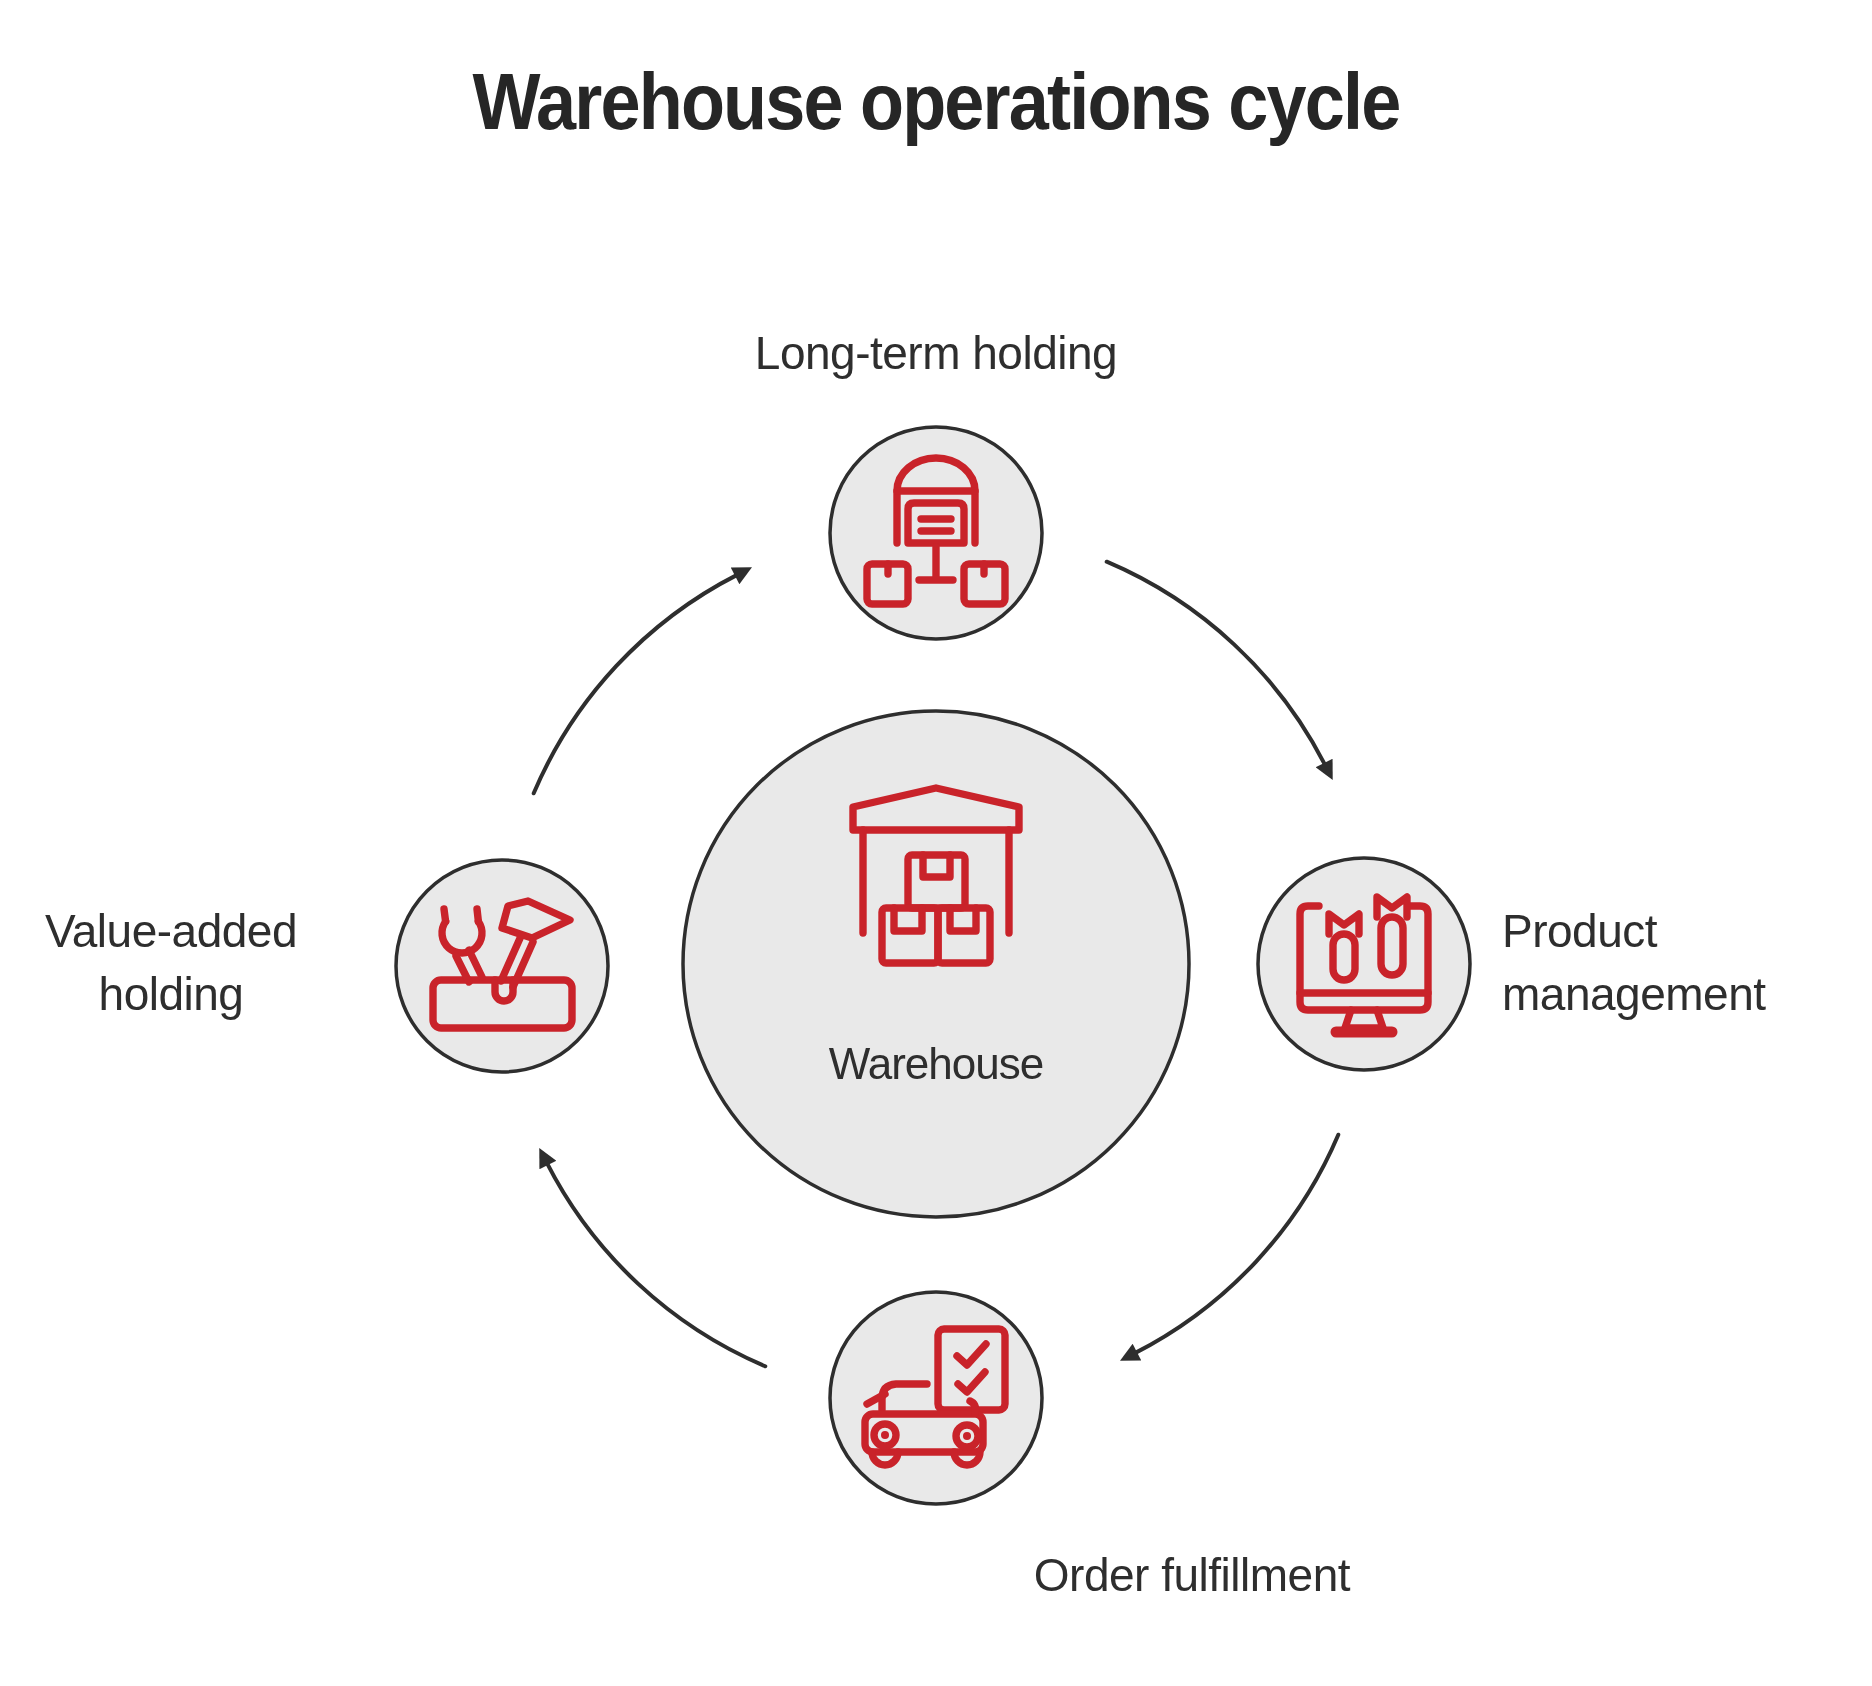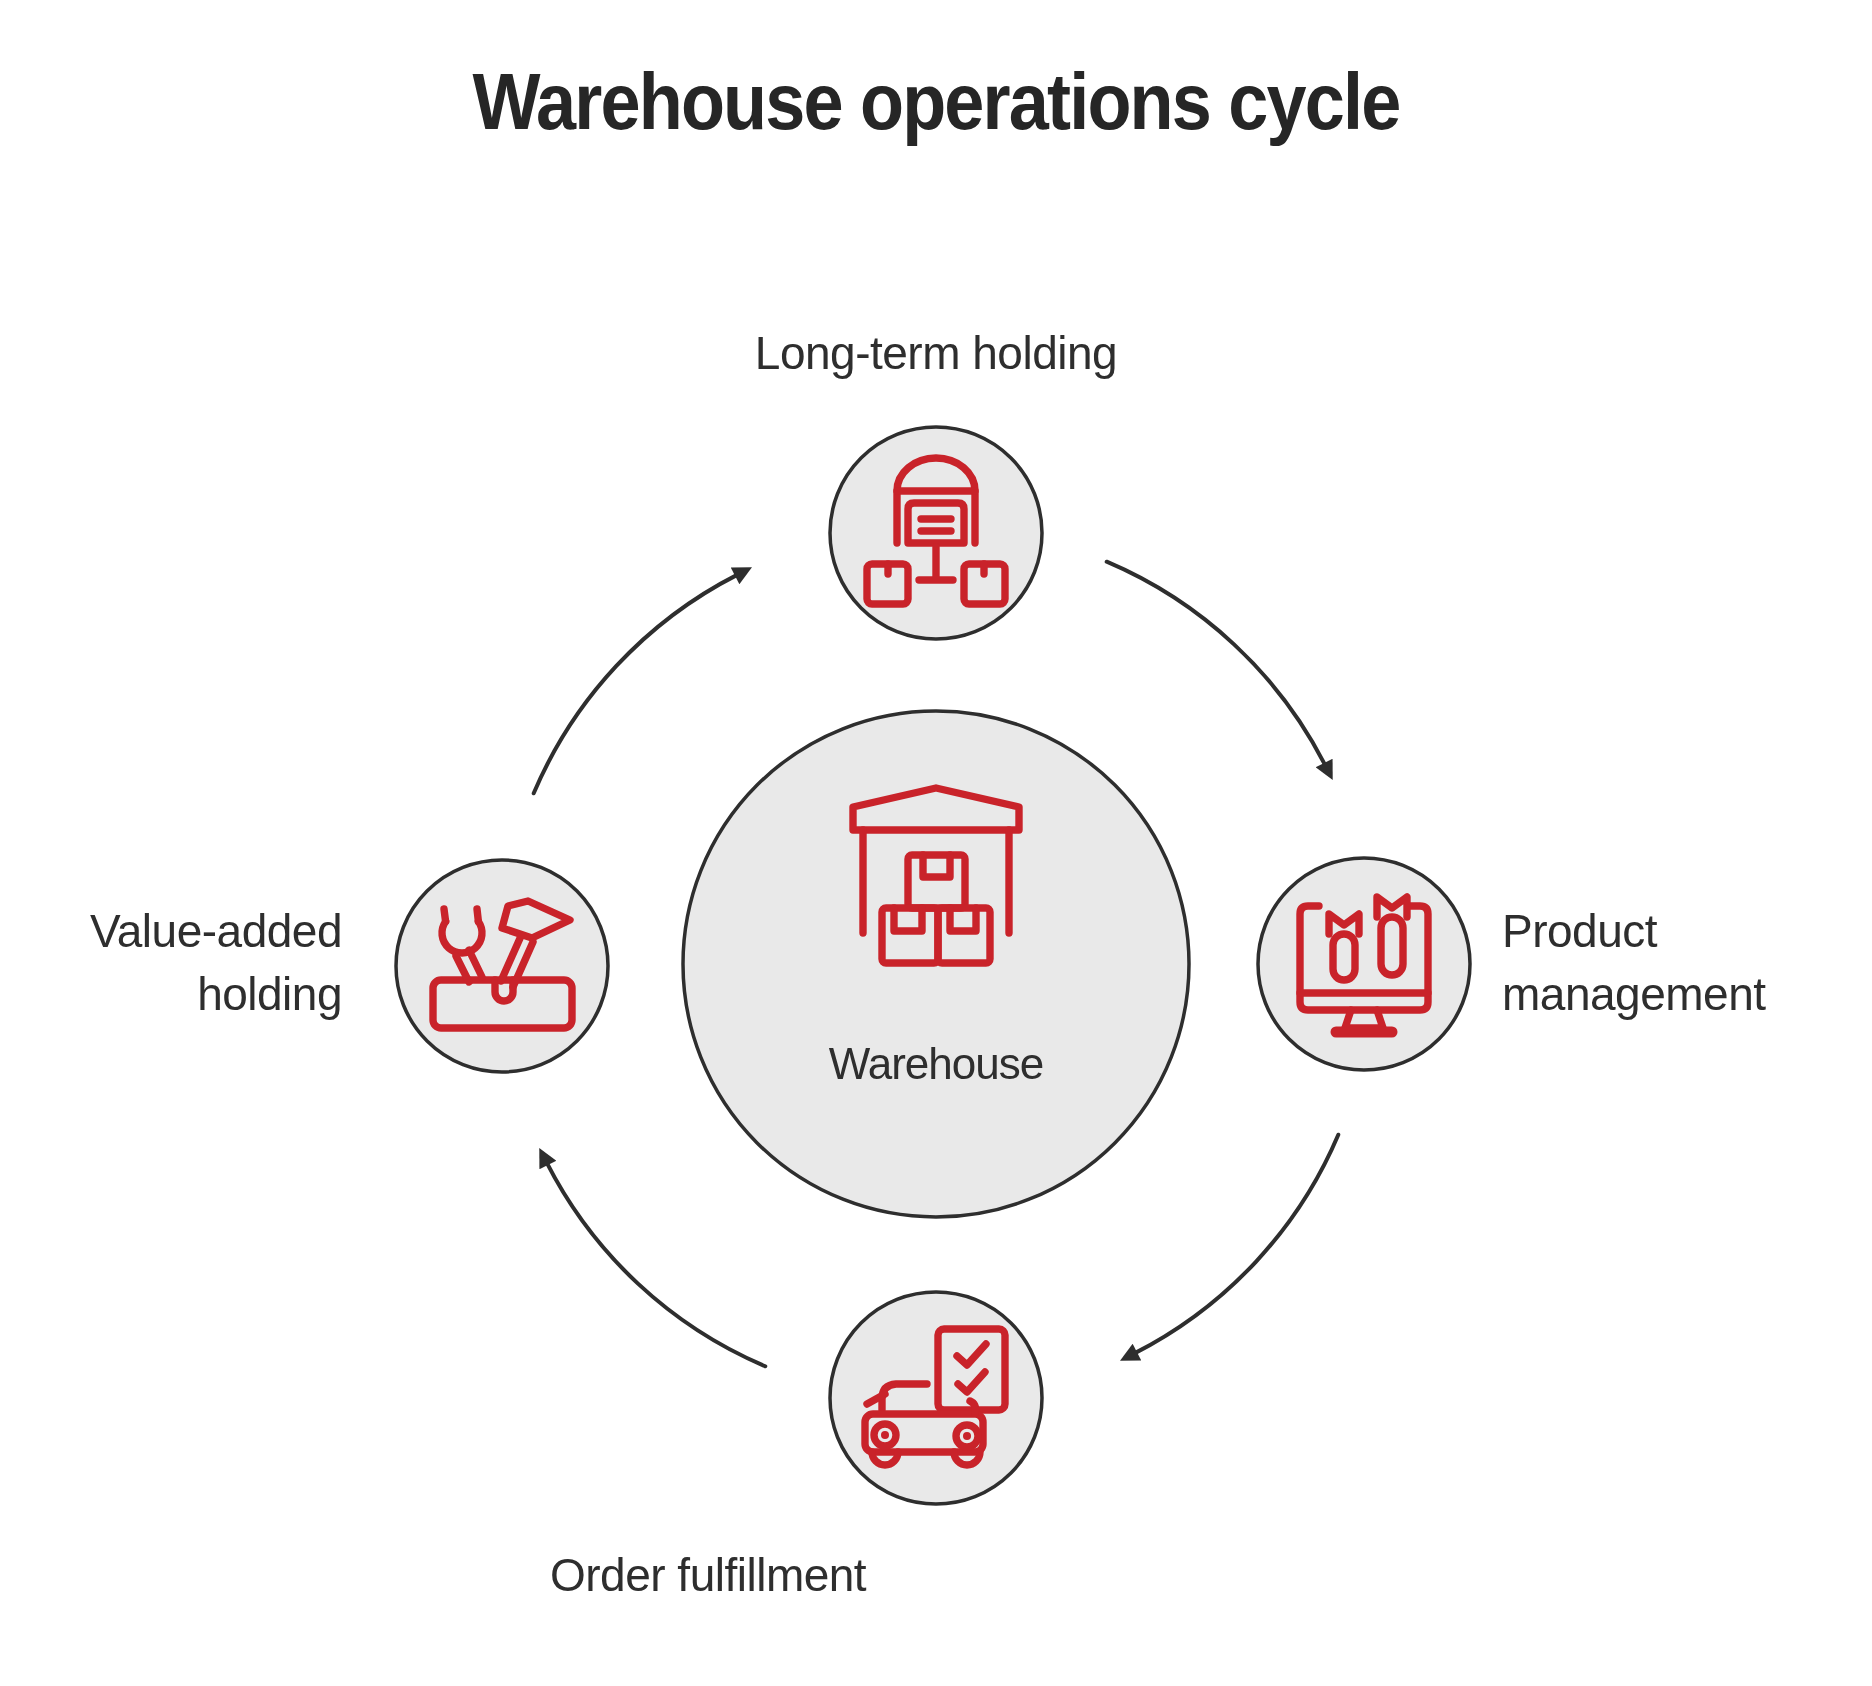--- a/index.html
+++ b/index.html
@@ -28,22 +28,22 @@
   }
   .node-label {
     position: absolute;
     font-size: 46px;
     letter-spacing: -0.5px;
     line-height: 63px;
     color: var(--text, #2e2e2e);
     white-space: nowrap;
   }
   .label-top    { left: 536px; top: 322px;  width: 800px; text-align: center; }
-  .label-bottom { left: 550px; top: 1544px; width: 800px; text-align: left; }
-  .label-left   { left: 0;     top: 900px;  width: 342px; text-align: right; }
+  .label-bottom { left: 550px; top: 1544px; width: 800px; text-align: right; }
+  .label-left   { left: 0;     top: 900px;  width: 342px; text-align: center; }
   .label-right  { left: 1502px;top: 900px;  text-align: left; }
   .label-center {
     position: absolute;
     left: 636px; top: 1038px; width: 600px;
     text-align: center;
     font-size: 44px;
     letter-spacing: -1px;
     color: var(--text, #2e2e2e);
     line-height: 1.2;
   }

